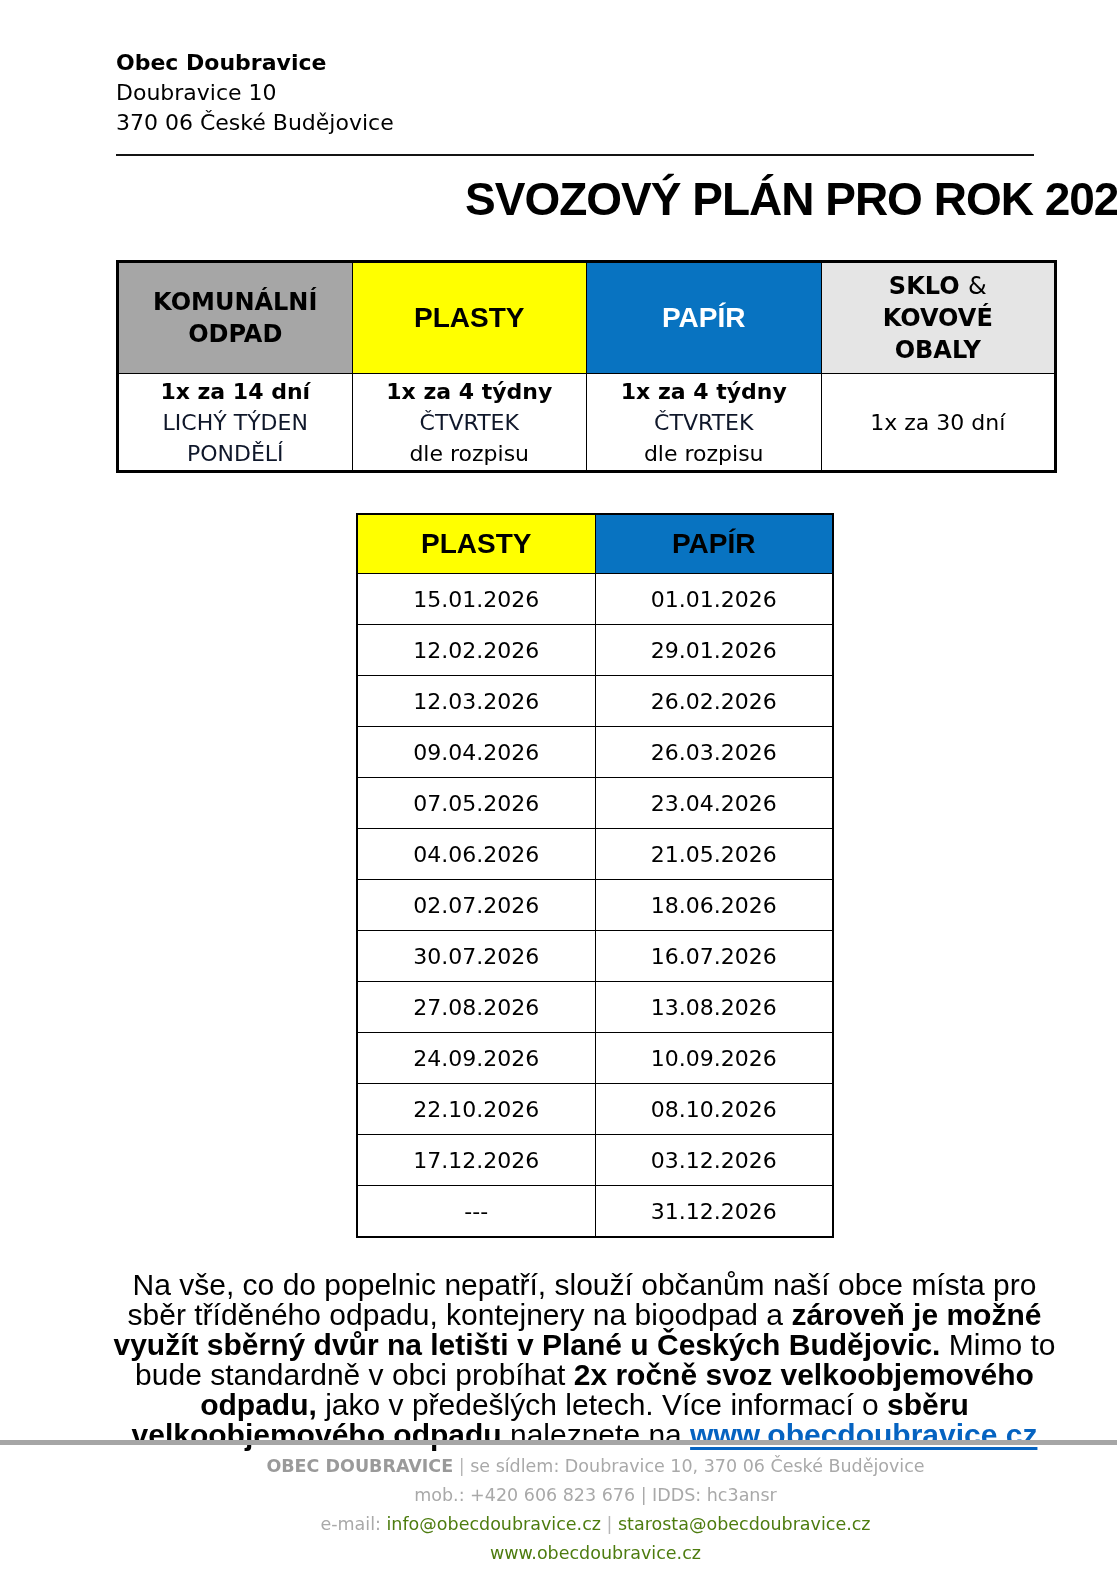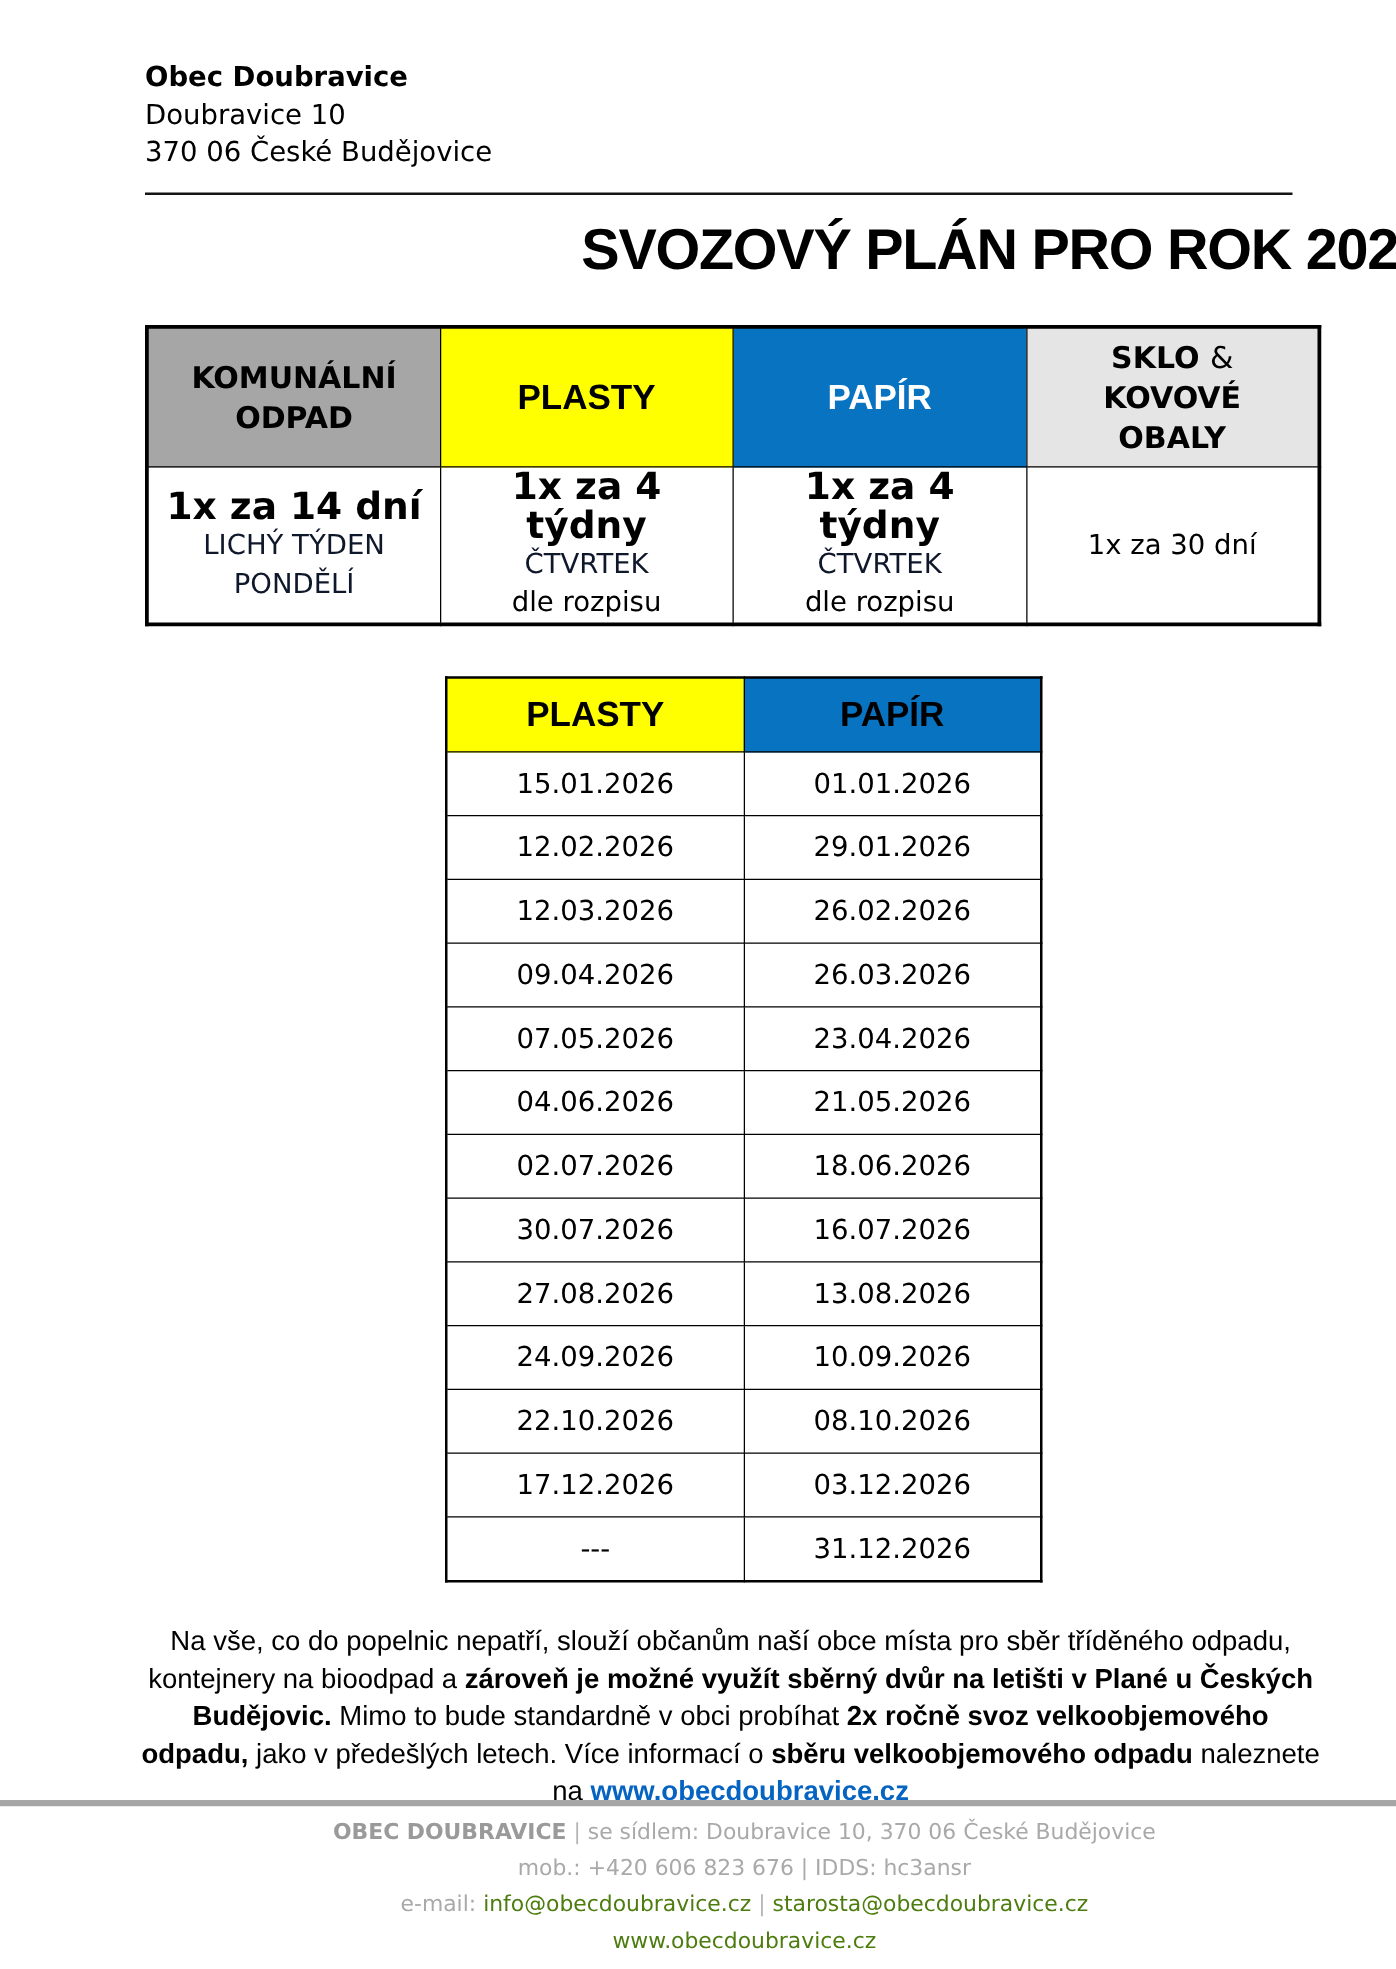--- a/index.html
+++ b/index.html
@@ -26,36 +26,36 @@
   table{border-collapse:collapse;}
   .t1{margin:34px 0 0 90px;width:941px;table-layout:fixed;border:3px solid #000;}
   .t1 td{border:1px solid #000;text-align:center;vertical-align:middle;padding:0 6px;}
   .t1 .hrow td{height:110px;}
   .t1 .vrow td{height:96px;}
   .h-gray{background:#A6A6A6;font-weight:bold;font-size:24px;line-height:32px;}
   .h-yellow{background:#FFFF00;font-family:"Liberation Sans",sans-serif;font-weight:bold;font-size:28px;}
   .h-blue{background:#0873C1;color:#ffffff;font-family:"Liberation Sans",sans-serif;font-weight:bold;font-size:28px;}
   .h-green{background:#e5e5e5;font-weight:bold;font-size:24px;line-height:32px;}
   .h-green .amp{font-weight:normal;}
-  .freq{font-weight:bold;font-size:30px;line-height:31px;}
+  .freq{font-weight:bold;font-size:22px;line-height:31px;}
   .red{color:#0f172a;font-weight:normal;font-size:22px;line-height:31px;}
   .note{font-weight:normal;font-size:22px;line-height:31px;}
   .plain{font-weight:normal;font-size:22px;}
   
   .t2{margin:40px 0 0 330px;width:478px;table-layout:fixed;border:2px solid #000;}
   .t2 th,.t2 td{border:1px solid #000;text-align:center;vertical-align:middle;}
   .t2 th{height:56px;font-family:"Liberation Sans",sans-serif;font-weight:bold;font-size:28px;color:#000;}
   .t2 .th-yellow{background:#FFFF00;}
   .t2 .th-blue{background:#0873C1;}
   .t2 td{height:48px;font-size:22px;font-weight:normal;}
   
   .para{
     margin:32px auto 0;width:952px;text-align:center;
     font-family:"Liberation Sans",sans-serif;
-    font-size:22px;line-height:30px;
+    font-size:30px;line-height:30px;
   }
   .para b{font-weight:bold;}
   .para a{color:#0563C1;font-weight:bold;text-decoration:underline;cursor:pointer;}
   
   .bar{position:absolute;left:0;top:1440px;width:100%;height:5px;background:#A6A6A6;}
   .footer{
     position:absolute;left:0;top:1452px;width:100%;
     text-align:center;color:#A9A9A9;
     font-size:17.5px;line-height:29px;margin-left:24px;
   }

